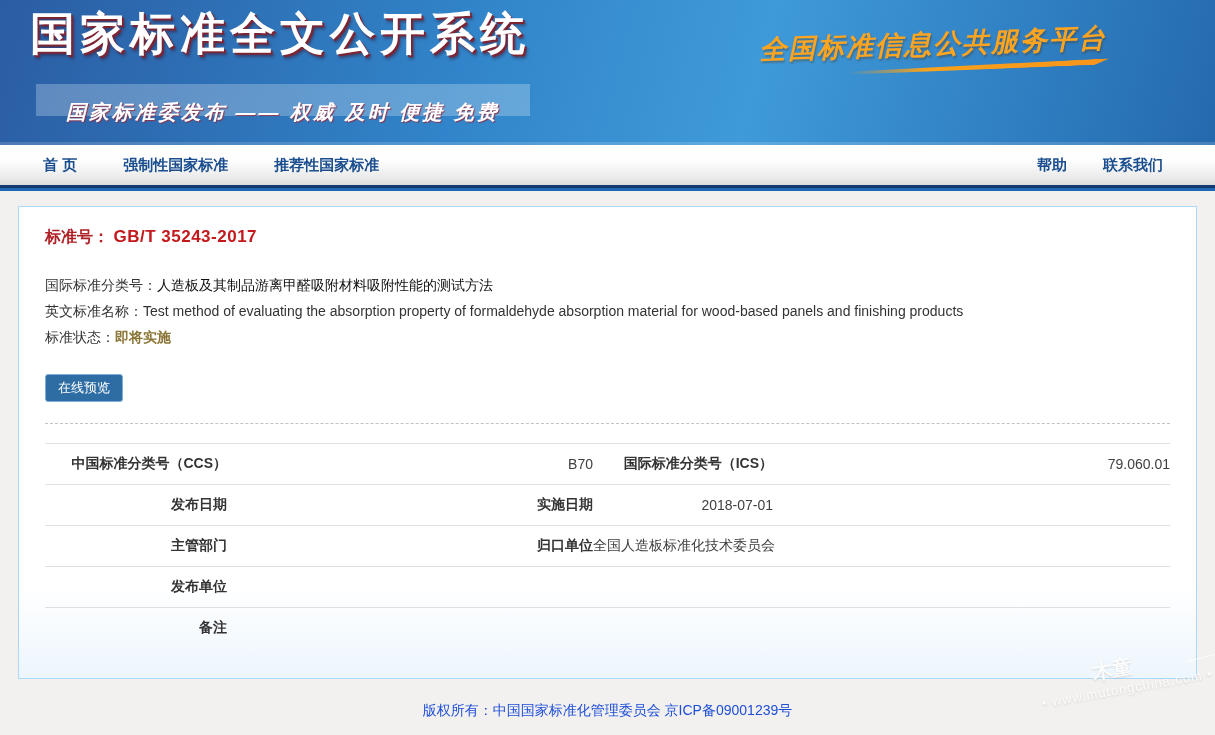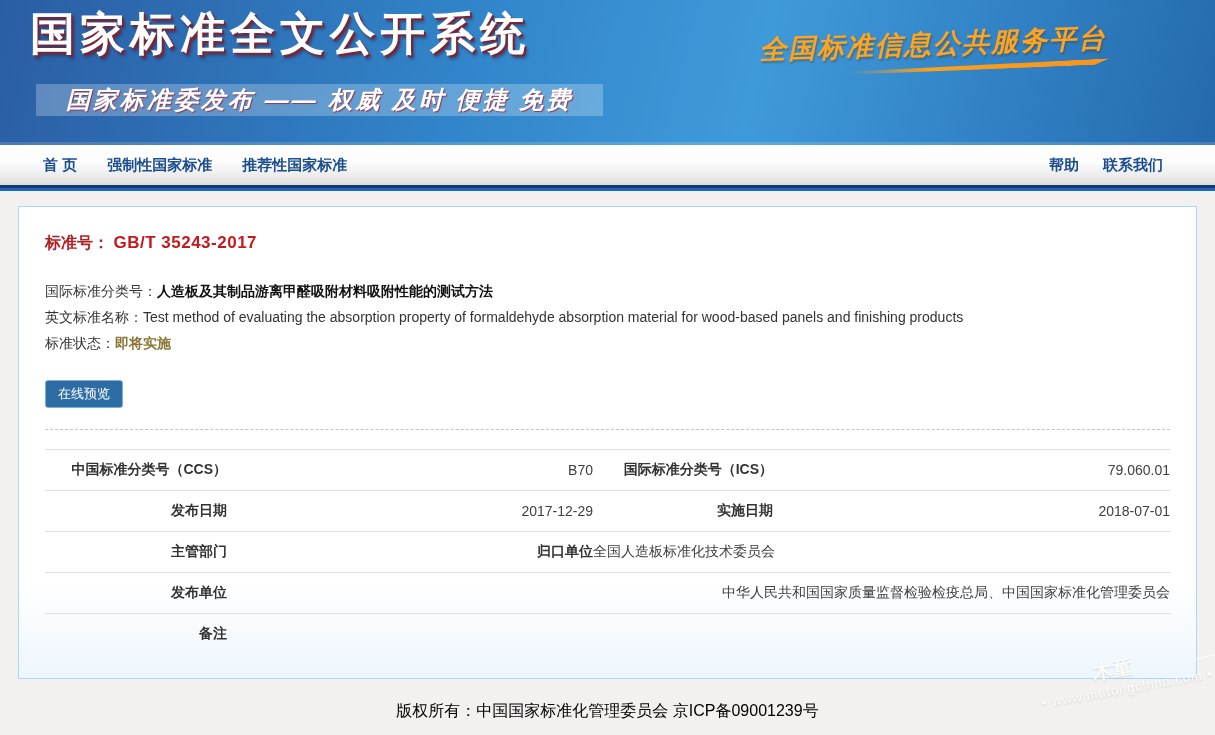--- a/index.html
+++ b/index.html
@@ -23,23 +23,23 @@
     background: rgba(255,255,255,0.16);
   }
   .site-title {
     position: absolute; left: 30px; top: 4px;
     font-size: 45px; font-weight: bold; letter-spacing: 5px;
     color: #ffffff;
     text-shadow: 2px 2px 0 #7d2433, 3px 4px 3px rgba(60,10,30,0.45);
   }
   .site-subtitle {
     position: absolute; left: 36px; top: 84px;
-    height: 32px; line-height: 32px; padding: 0 30px;
+    height: 32px; line-height: 32px; padding: 12px 30px;
     background: rgba(235,243,250,0.28);
-    font-size: 24px; font-weight: bold; font-style: italic; letter-spacing: 3px;
+    font-size: 20px; font-weight: bold; font-style: italic; letter-spacing: 3px;
     color: #ffffff;
     text-shadow: 1px 1px 1px rgba(150,40,60,0.85);
     white-space: nowrap;
     text-align: center;
   }
   .slogan {
     position: absolute; top: 26px; right: 108px;
     font-size: 27px; font-weight: bold; font-style: italic; letter-spacing: 2px;
     color: #ffa41e;
     text-shadow: 1px 2px 2px rgba(80,40,0,0.35);
@@ -54,45 +54,45 @@
     clip-path: polygon(0 35%, 100% 0, 94% 100%, 0 78%);
   }
 
   
   .nav {
     height: 40px;
     display: flex; align-items: center;
     background: linear-gradient(#ffffff 0%, #fdfdfd 40%, #eaeaea 82%, #dcdcdc 100%);
     padding: 0 52px 0 43px;
   }
-  .nav-left { display: flex; gap: 30px; }
-  .nav-right { margin-left: auto; display: flex; gap: 24px; }
+  .nav-left { display: flex; gap: 46px; }
+  .nav-right { margin-left: auto; display: flex; gap: 36px; }
   .nav-item {
     font-size: 15px; font-weight: bold; color: #1b4e8e;
     cursor: pointer; text-decoration: none; white-space: nowrap;
   }
   .nav-sep-dark  { height: 3px; background: #133a6f; }
   .nav-sep-blue  { height: 3px; background: #1e68b6; }
 
   
   .main { padding: 15px 18px 0 18px; }
   .panel {
     height: 473px;
     background: linear-gradient(#ffffff 80%, #edf6fd 100%);
     border: 1px solid #abd8f6;
     padding: 0 26px;
   }
-  .std-no { padding-top: 26px; white-space: nowrap; }
+  .std-no { padding-top: 20px; white-space: nowrap; }
   .std-no-label { font-size: 16px; font-weight: bold; color: #b02126; }
   .std-no-value { font-size: 17px; font-weight: bold; color: #c3181c; letter-spacing: 0.5px; }
 
   .info-lines { margin-top: 24px; }
   .info-line { font-size: 14px; color: #333; line-height: 26px; }
   .info-label { color: #333; }
-  .cn-name  { font-weight: bold; color: #111; }
+  .cn-name  { font-weight: normal; color: #111; }
   .en-name  { color: #333; text-align: center; }
   .status-value { font-weight: bold; color: #8b7536; margin-top: 44px; }
 
   .preview-btn {
     margin-top: 24px;
     display: inline-block;
     min-width: 72px; height: 28px; line-height: 26px;
     padding: 0 12px;
     background: #2e6da4;
     border: 1px solid #7cb0dc;
@@ -113,21 +113,21 @@
     height: 41px;
     border-top: 1px solid #e0e0e0;
     text-align: right;
   }
   .detail-row .span-rest { grid-column: 2 / 5; }
   .detail-label { font-size: 14px; font-weight: bold; color: #333; white-space: nowrap; }
   .detail-value { font-size: 14px; color: #404040; white-space: nowrap; }
 
   
   .footer { padding-top: 22px; text-align: center; }
-  .footer-text { font-size: 16px; color: #000000; }
+  .footer-text { font-size: 14px; color: #1d4ed8; }
 
   
   .watermark {
     position: absolute; left: 1038px; top: 650px; width: 220px;
     transform: rotate(-10deg);
     color: rgba(255,255,255,0.9);
     text-shadow: 0 1px 2px rgba(165,165,165,0.4);
     pointer-events: none;
   }
   .watermark-logo { font-size: 20px; font-weight: bold; margin-left: 55px; }
@@ -188,32 +188,30 @@
 
     <div class="details">
       <div class="detail-row">
         <span class="detail-label">中国标准分类号（CCS）</span>
         <span class="detail-value">B70</span>
         <span class="detail-label">国际标准分类号（ICS）</span>
         <span class="detail-value">79.060.01</span>
       </div>
       <div class="detail-row">
         <span class="detail-label">发布日期</span>
-        <span class="detail-value">2017-12-29</span>
         <span class="detail-label">实施日期</span>
         <span class="detail-value">2018-07-01</span>
       </div>
       <div class="detail-row">
         <span class="detail-label">主管部门</span>
         <span class="detail-label">归口单位</span>
         <span class="detail-value">全国人造板标准化技术委员会</span>
       </div>
       <div class="detail-row">
         <span class="detail-label">发布单位</span>
-        <span class="detail-value span-rest">中华人民共和国国家质量监督检验检疫总局、中国国家标准化管理委员会</span>
       </div>
       <div class="detail-row">
         <span class="detail-label">备注</span>
         <span class="detail-value span-rest"></span>
       </div>
     </div>
 
   </div>
 </div>
 

